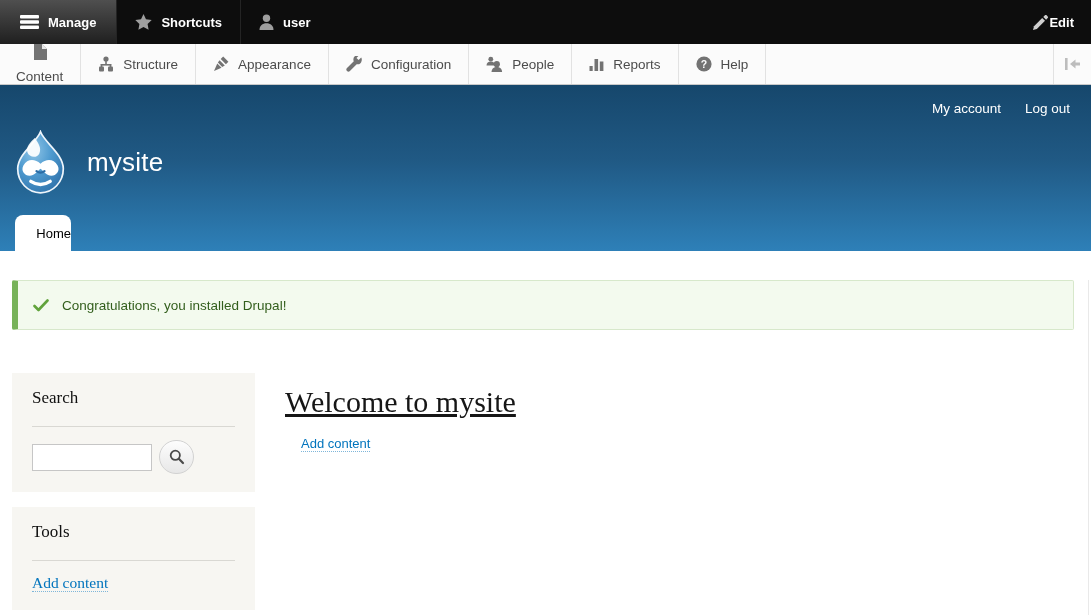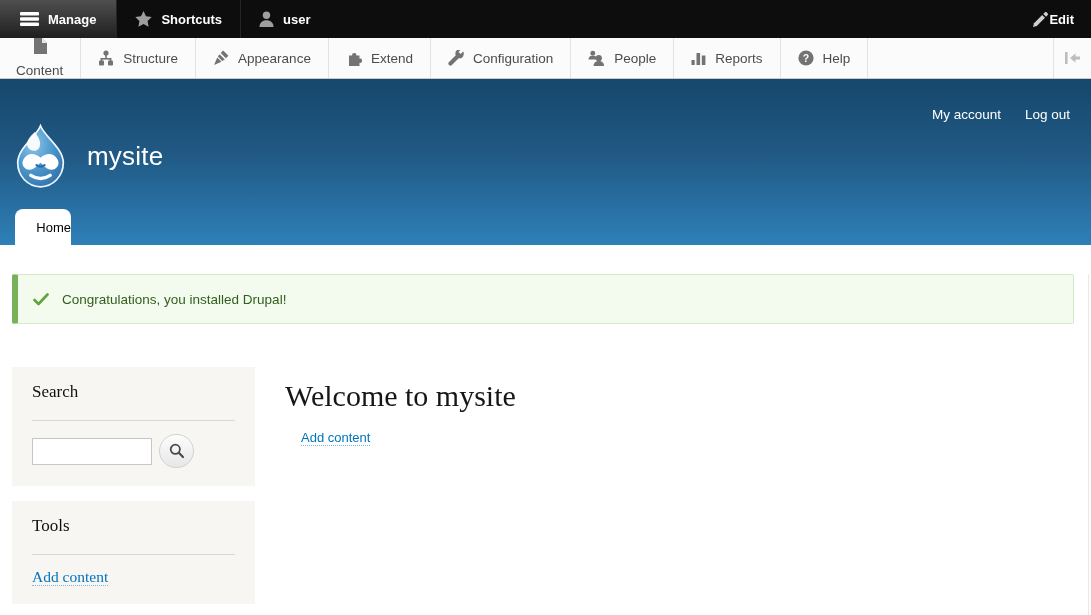--- a/index.html
+++ b/index.html
@@ -1,21 +1,21 @@
 <!DOCTYPE html>
 <html><head>
 <meta charset="utf-8">
 <style>
   * { margin:0; padding:0; box-sizing:border-box; }
   html,body { width:1091px; height:615px; overflow:hidden; background:#fff;
               font-family:"Liberation Sans", sans-serif; }
   #page { position:relative; width:1091px; height:615px; }
 
   
-  .admin-bar { height:38px; background:#0d0d0d; display:flex; align-items:stretch; color:#fff; }
+  .admin-bar { height:44px; background:#0d0d0d; display:flex; align-items:stretch; color:#fff; }
   .admin-bar .bar-item { display:flex; align-items:center; gap:9px; padding:0 18px;
       font-size:13px; font-weight:bold; color:#fff; cursor:pointer; }
   .admin-bar .bar-item.active { background:linear-gradient(#4f4f4f,#1f1f1f); padding:0 20px; }
   .admin-bar .bar-item + .bar-item { border-left:1px solid #242424; }
   .admin-bar .spacer { flex:1; }
   .admin-bar .edit-item { display:flex; align-items:center; padding:0 17px;
       font-size:13px; font-weight:bold; cursor:pointer; }
 
   
   .admin-menu { height:41px; background:#fbfbfb; border-bottom:1px solid #c9c9c9;
@@ -23,21 +23,21 @@
   .menu-item { display:flex; align-items:center; gap:9px; padding:0 17px;
       font-size:13.5px; color:#4c4c4c; border-right:1px solid #e2e2e2; cursor:pointer; }
   .menu-item:first-child { padding-left:16px;flex-direction:column; }
   .admin-menu .spacer { flex:1; }
   .menu-toggle { width:38px; display:flex; align-items:center; justify-content:center;
       border-left:1px solid #e2e2e2; cursor:pointer; }
 
   
   .site-header { position:relative; height:166px;
       background:linear-gradient(180deg,#16476c 0%, #205984 45%, #2e80b8 100%); }
-  .secondary-nav { position:absolute; top:28px; right:21px; display:flex; gap:24px; }
+  .secondary-nav { position:absolute; top:16px; right:21px; display:flex; gap:24px; }
   .secondary-nav a { color:#fff; font-size:13.5px; text-decoration:none; cursor:pointer; }
   .branding { position:absolute; left:12px; top:45px; display:flex; align-items:center; gap:18px; cursor:pointer; }
   .site-name { color:#fff; font-size:26px; letter-spacing:.2px; }
   .home-tab { position:absolute; left:15px; bottom:0; width:56px; height:36px; background:#fff;
       border-radius:8px 8px 0 0; display:flex; align-items:center; justify-content:flex-end;
       font-size:13px; color:#000; cursor:pointer; }
 
   
   .content { position:relative; height:372px; background:#fff; }
   .right-edge { position:absolute; right:2px; top:0; bottom:0; width:1px; background:#e9e9e9; }
@@ -58,21 +58,21 @@
       font-size:13px; padding:0 5px; }
   .search-btn { width:35px; height:34px; border-radius:17px; border:1px solid #d2d2d2;
       background:linear-gradient(#fdfdfd,#e7e7e7); display:flex; align-items:center;
       justify-content:center; cursor:pointer; }
   .tools-list { margin-top:13px; }
   .tools-list a { font-family:"Liberation Serif", serif; font-size:15.5px; color:#0074bd;
       text-decoration:none; border-bottom:1px dotted #7fb6d9; cursor:pointer; }
 
   .main-col { margin-left:30px; flex:1; padding-top:13px; }
   .page-title { font-family:"Liberation Serif", serif; font-weight:normal; font-size:30px;
-      color:#161616; line-height:1.05; }
+      color:#161616; line-height:1.05;text-decoration:underline; }
   .empty-text { font-family:"Liberation Serif", serif; font-size:17px; color:#111;
       margin-top:15px; }
   .main-links { margin-top:16px; margin-left:16px; }
   .main-links a { font-size:13px; color:#0074bd; text-decoration:none;
       border-bottom:1px dotted #7fb6d9; cursor:pointer; }
 
   svg { display:block; }
 </style>
 </head>
 <body>
@@ -154,28 +154,20 @@
       <span>
         <svg width="16" height="16" viewBox="0 0 16 16">
             <g fill="#737373">
               <path d="M10.2 0.6L15.4 5.8 12.9 8.3 7.7 3.1z"></path>
               <path d="M6.6 4.2l5.2 5.2-2.6 1.5-4.3-4.3z"></path>
               <path d="M4.3 7.5l4.2 4.2L1 15z"></path>
             </g>
           </svg>
       </span>
       <span>Appearance</span>
-    </div>
-    <div class="menu-item">
-      <span>
-        <svg width="16" height="16" viewBox="0 0 16 16">
-            <path fill="#737373" d="M3 5.5h3.2a2.1 2.1 0 114.1 0h3.2v3.2a2.1 2.1 0 110 4.1V16H3z"></path>
-          </svg>
-      </span>
-      <span>Extend</span>
     </div>
     <div class="menu-item">
       <span>
         <svg width="16" height="16" viewBox="0 0 16 16">
             <path fill="#737373" d="M15.6 4.9a4.4 4.4 0 00-.4-3.5L12.6 4 10.5 1.9 13.1-.7a4.4 4.4 0 00-5.3 6L1 12.1A2 2 0 103.9 15l6.8-6.8a4.4 4.4 0 004.9-3.3z"></path>
           </svg>
       </span>
       <span>Configuration</span>
     </div>
     <div class="menu-item">

